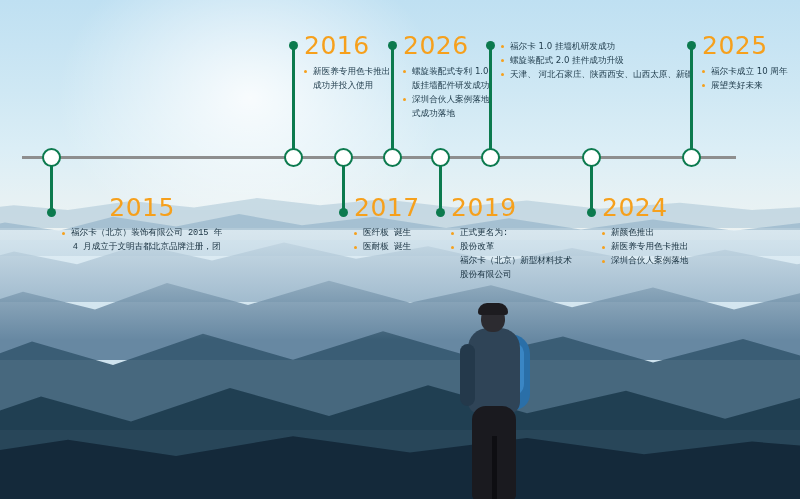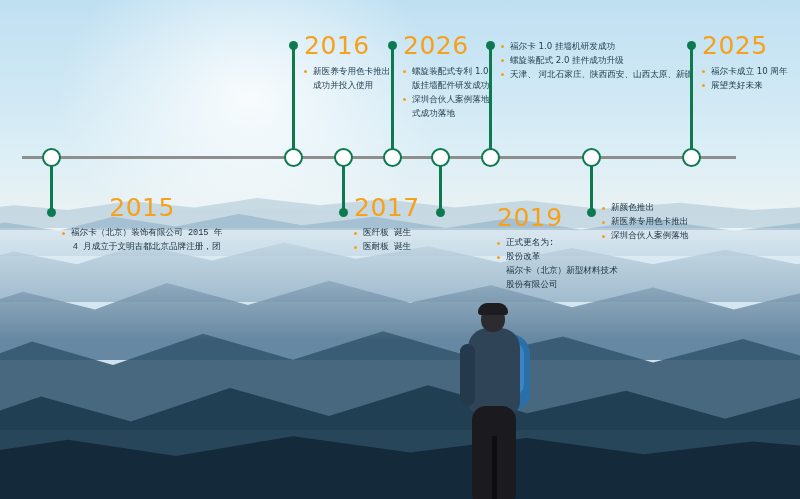--- a/index.html
+++ b/index.html
@@ -130,21 +130,21 @@
         <ul class="bullets">
           <li>螺旋装配式专利 1.0</li>
           <li class="cont">版挂墙配件研发成功</li>
           <li>深圳合伙人案例落地</li>
           <li class="cont">式成功落地</li>
         </ul>
       </div>
       <div class="stem stem-bot" style="left: 440px; height: 56px; top: 157px;"></div>
       <div class="stem-cap" style="left: 440px; top: 208px;"></div>
       <div class="node" style="left: 440px;"></div>
-      <div class="block below" style="left: 451px; top: 205px; margin-left: 46px;">
+      <div class="block below" style="left: 451px; top: 195px;">
         <div class="year">2019</div>
         <ul class="bullets">
           <li>正式更名为:</li>
           <li>股份改革</li>
           <li class="cont">福尔卡（北京）新型材料技术</li>
           <li class="cont">股份有限公司</li>
         </ul>
       </div>
       <div class="stem stem-top" style="left: 490px; height: 112px; top: 45px;"></div>
       <div class="stem-cap" style="left: 490px; top: 41px;"></div>
@@ -153,20 +153,21 @@
         <ul class="bullets">
           <li>福尔卡 1.0 挂墙机研发成功</li>
           <li>螺旋装配式 2.0 挂件成功升级</li>
           <li>天津、 河北石家庄、陕西西安、山西太原、新疆</li>
         </ul>
       </div>
       <div class="stem stem-bot" style="left: 591px; height: 56px; top: 157px;"></div>
       <div class="stem-cap" style="left: 591px; top: 208px;"></div>
       <div class="node" style="left: 591px;"></div>
       <div class="block below" style="left: 602px; top: 195px;">
+        <div class="year">2024</div>
         <ul class="bullets">
           <li>新颜色推出</li>
           <li>新医养专用色卡推出</li>
           <li>深圳合伙人案例落地</li>
         </ul>
       </div>
       <div class="stem stem-top" style="left: 691px; height: 112px; top: 45px;"></div>
       <div class="stem-cap" style="left: 691px; top: 41px;"></div>
       <div class="node" style="left: 691px;"></div>
       <div class="block above" style="left: 702px; top: 33px;">

